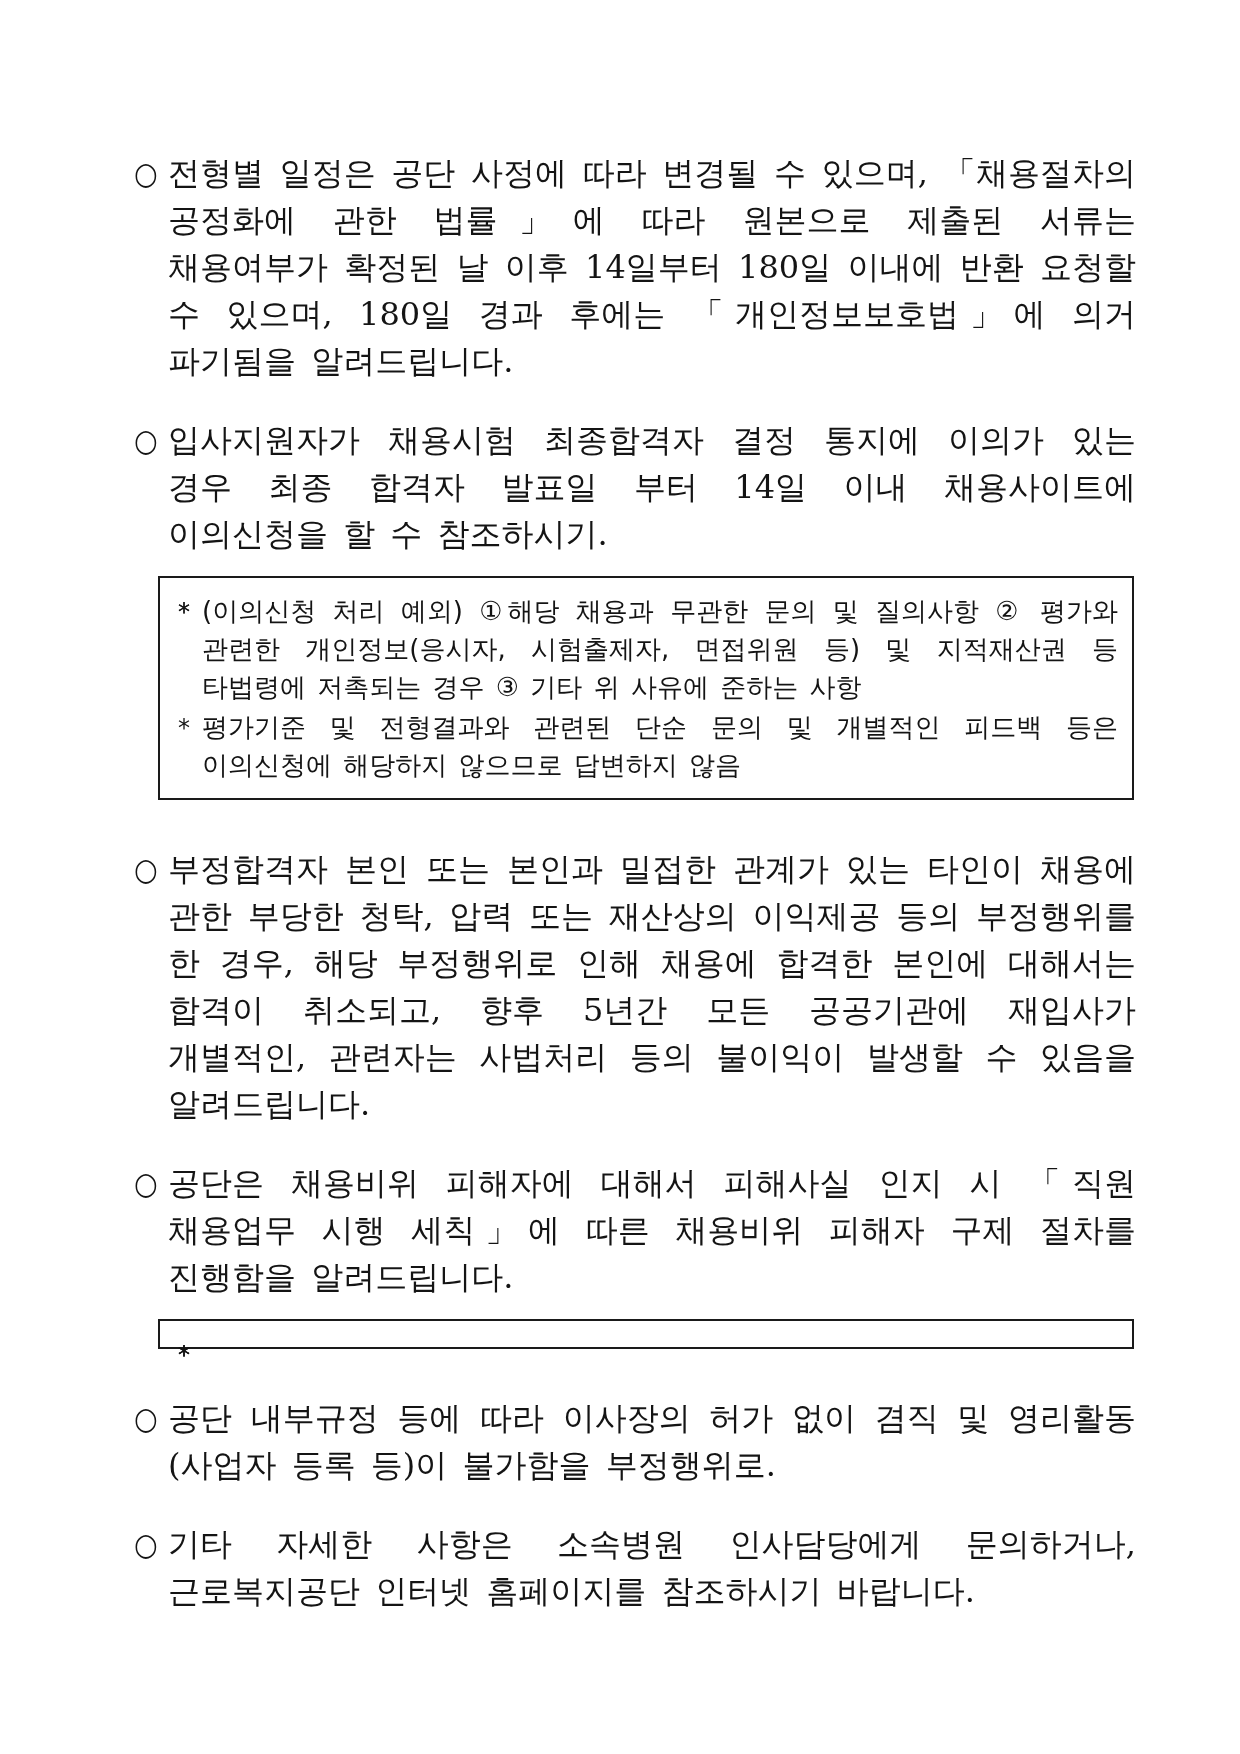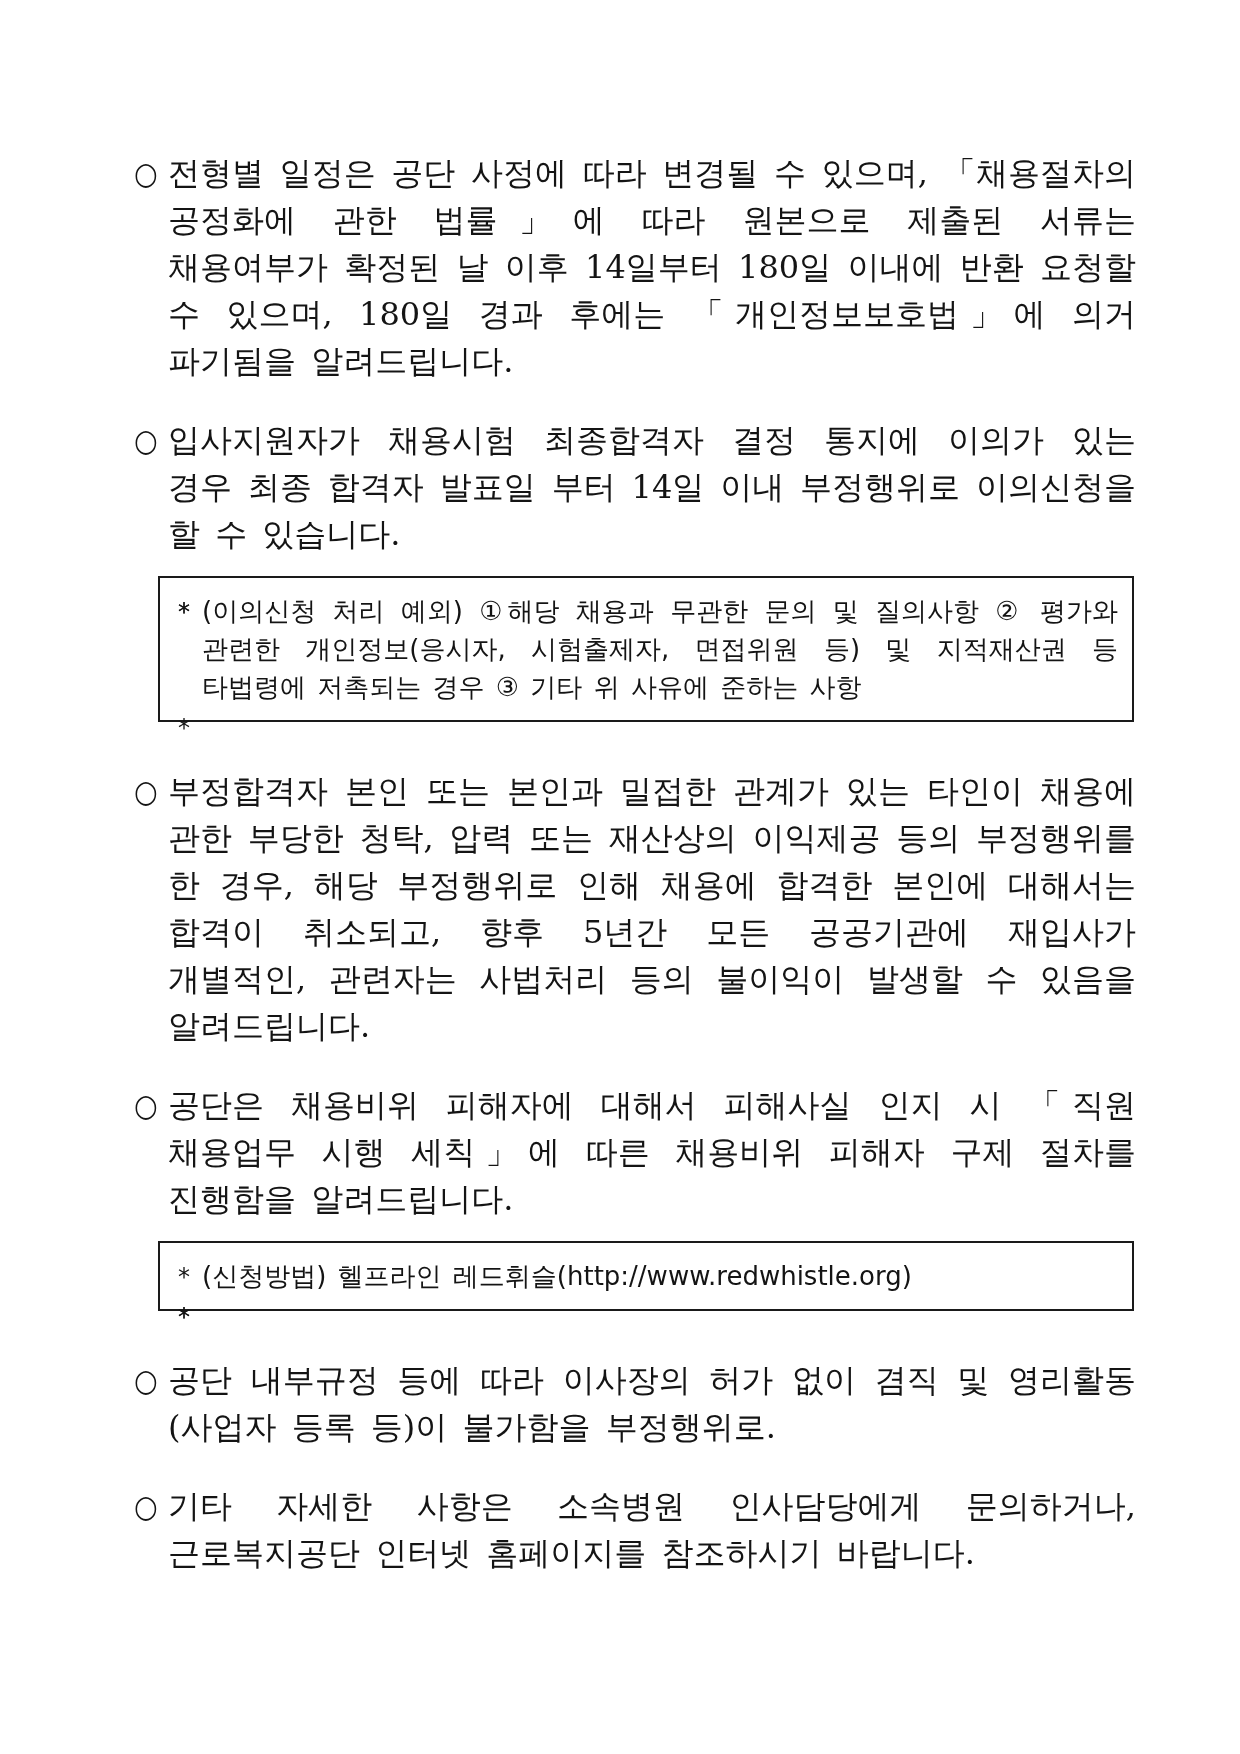--- a/index.html
+++ b/index.html
@@ -65,50 +65,50 @@
 
 <div class="page">
 
   <section class="para">
     <span class="marker">○</span>
     <p class="text">전형별 일정은 공단 사정에 따라 변경될 수 있으며, 「채용절차의 공정화에 관한 법률」에 따라 원본으로 제출된 서류는 채용여부가 확정된 날 이후 14일부터 180일 이내에 반환 요청할 수 있으며, 180일 경과 후에는 「개인정보보호법」에 의거 파기됨을 알려드립니다.</p>
   </section>
 
   <section class="para">
     <span class="marker">○</span>
-    <p class="text">입사지원자가 채용시험 최종합격자 결정 통지에 이의가 있는 경우 최종 합격자 발표일 부터 14일 이내 부정행위로 이의신청을 할 수 있습니다.</p>
+    <p class="text">입사지원자가 채용시험 최종합격자 결정 통지에 이의가 있는 경우 최종 합격자 발표일 부터 14일 이내 채용사이트에 이의신청을 할 수 참조하시기.</p>
   </section>
 
   <div class="note-box">
     <div class="note-item">
       <span class="note-marker">*</span>
     </div>
     <div class="note-item">
       <span class="note-marker">*</span>
       <span>(이의신청 처리 예외) ①해당 채용과 무관한 문의 및 질의사항 ② 평가와 관련한 개인정보(응시자, 시험출제자, 면접위원 등) 및 지적재산권 등 타법령에 저촉되는 경우 ③ 기타 위 사유에 준하는 사항</span>
     </div>
     <div class="note-item">
       <span class="note-marker">*</span>
+      <span>평가기준 및 전형결과와 관련된 단순 문의 및 개별적인 피드백 등은 이의신청에 해당하지 않으므로 답변하지 않음</span>
     </div>
   </div>
 
   <section class="para">
     <span class="marker">○</span>
     <p class="text">부정합격자 본인 또는 본인과 밀접한 관계가 있는 타인이 채용에 관한 부당한 청탁, 압력 또는 재산상의 이익제공 등의 부정행위를 한 경우, 해당 부정행위로 인해 채용에 합격한 본인에 대해서는 합격이 취소되고, 향후 5년간 모든 공공기관에 재입사가 개별적인, 관련자는 사법처리 등의 불이익이 발생할 수 있음을 알려드립니다.</p>
   </section>
 
   <section class="para">
     <span class="marker">○</span>
     <p class="text">공단은 채용비위 피해자에 대해서 피해사실 인지 시 「직원 채용업무 시행 세칙」에 따른 채용비위 피해자 구제 절차를 진행함을 알려드립니다.</p>
   </section>
 
   <div class="note-box">
     <div class="note-item">
       <span class="note-marker">*</span>
-      <span>(신청방법) 헬프라인 레드휘슬(http://www.redwhistle.org)</span>
     </div>
     <div class="note-item">
       <span class="note-marker">*</span>
     </div>
     <div class="note-item">
       <span class="note-marker">*</span>
     </div>
   </div>
 
   <section class="para">

